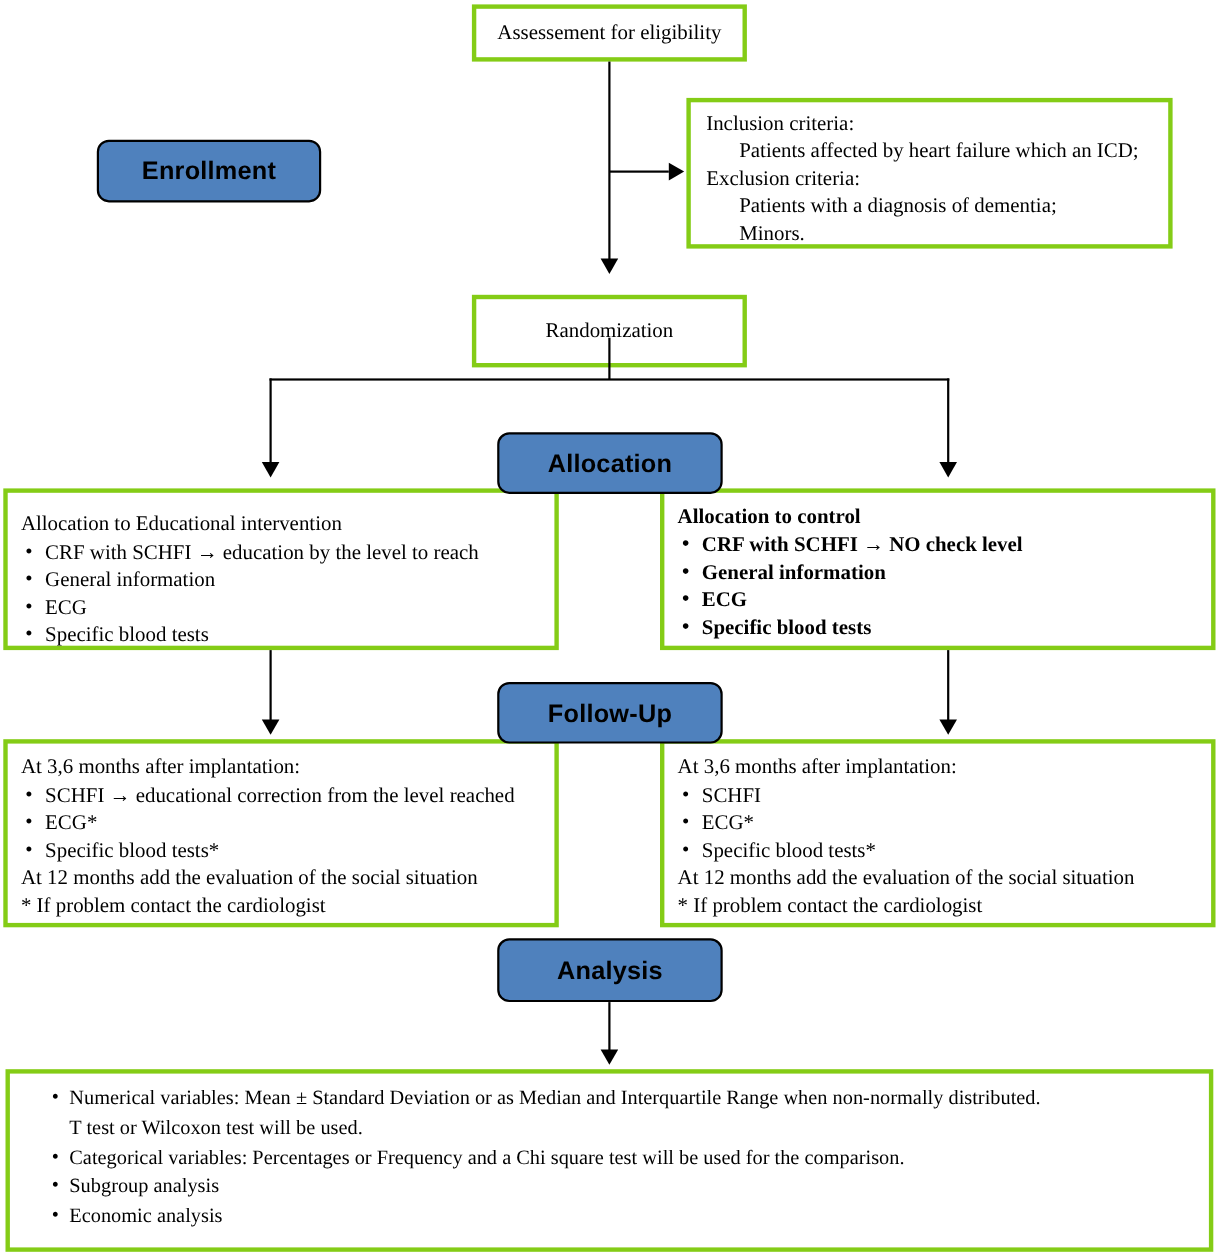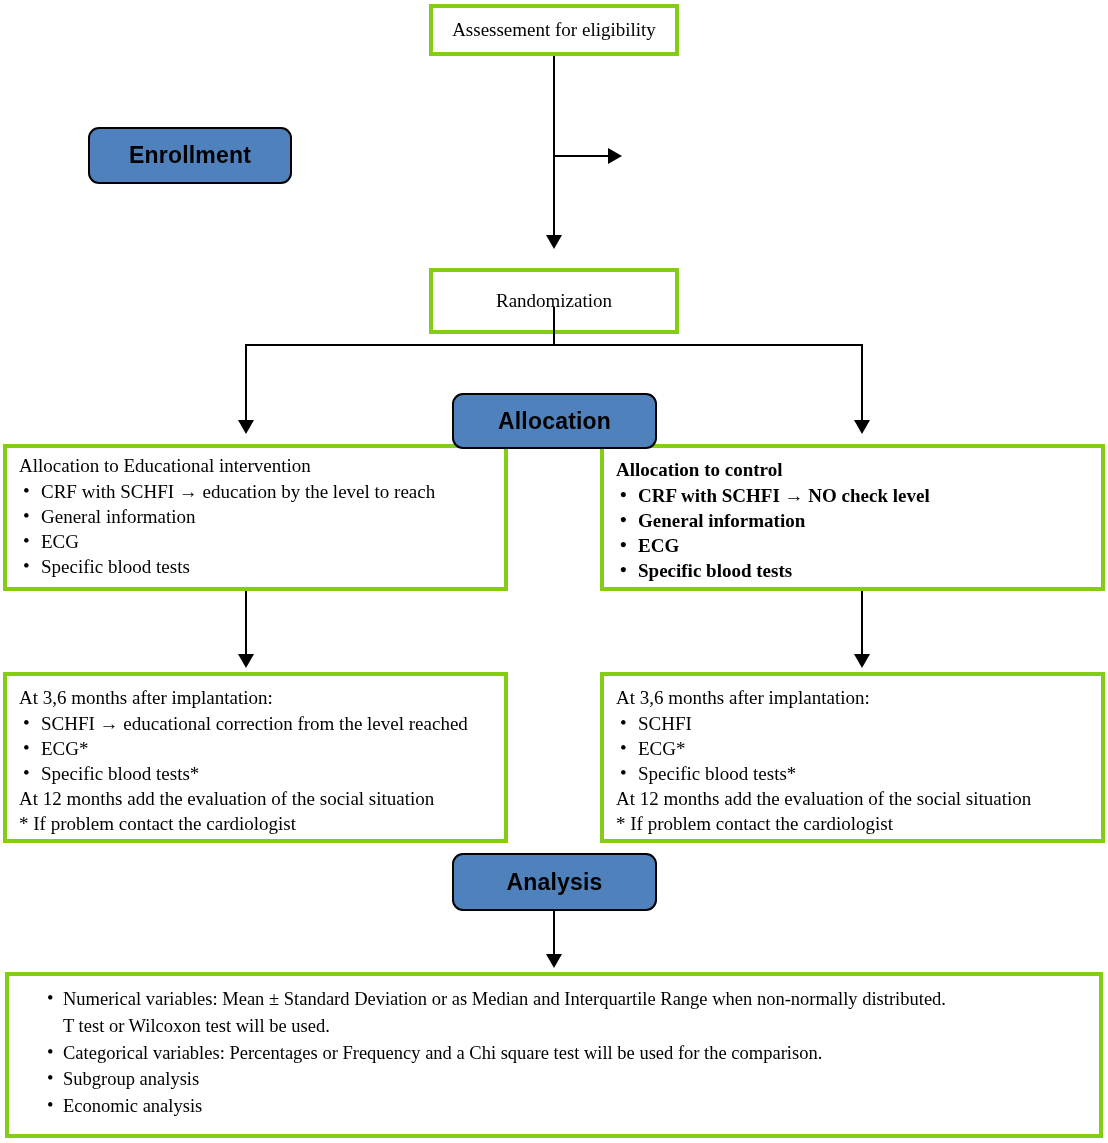--- a/index.html
+++ b/index.html
@@ -133,41 +133,50 @@
   <div class="vline" style="left:553px; top:56px; height:184px;"></div>
   <div class="arrow-down" style="left:546px; top:235px;"></div>
 
   <div class="hline" style="left:554px; top:155px; width:54px;"></div>
   <div class="arrow-right" style="left:608px; top:148px;"></div>
 
   <div class="badge" id="enrollment-badge" style="left:88px; top:127px; width:204px; height:57px;">
     <span>Enrollment</span>
   </div>
 
+  <div class="box" id="criteria-box" style="left:624px; top:89px; width:442px; height:137px;">
+    <div class="pad" style="padding:7px 14px;">
+      <p class="crit-head">Inclusion criteria:</p>
+      <p class="crit-sub">Patients affected by heart failure which an ICD;</p>
+      <p class="crit-head">Exclusion criteria:</p>
+      <p class="crit-sub">Patients with a diagnosis of dementia;</p>
+      <p class="crit-sub">Minors.</p>
+    </div>
+  </div>
 
   <div class="box center" id="randomization-box" style="left:429px; top:268px; width:250px; height:66px;">
     <span>Randomization</span>
   </div>
 
   <div class="vline" style="left:553px; top:307px; height:38px;"></div>
 
   <div class="hline" style="left:245px; top:344px; width:618px;"></div>
 
   <div class="vline" style="left:245px; top:344px; height:78px;"></div>
   <div class="arrow-down" style="left:238px; top:420px;"></div>
 
   <div class="vline" style="left:861px; top:344px; height:78px;"></div>
   <div class="arrow-down" style="left:854px; top:420px;"></div>
 
   <div class="badge" id="allocation-badge" style="left:452px; top:393px; width:205px; height:56px;">
     <span>Allocation</span>
   </div>
 
   <div class="box" id="allocation-left-box" style="left:3px; top:444px; width:505px; height:147px;">
-    <div class="pad" style="padding:5px 12px;">
+    <div class="pad" style="padding:16px 12px;">
       <p class="lead">Allocation to Educational intervention</p>
       <ul class="items">
         <li>CRF with SCHFI → education by the level to reach</li>
         <li>General information</li>
         <li>ECG</li>
         <li>Specific blood tests</li>
       </ul>
     </div>
   </div>
 
@@ -181,20 +190,23 @@
         <li>Specific blood tests</li>
       </ul>
     </div>
   </div>
 
   <div class="vline" style="left:245px; top:591px; height:66px;"></div>
   <div class="arrow-down" style="left:238px; top:654px;"></div>
   <div class="vline" style="left:861px; top:591px; height:66px;"></div>
   <div class="arrow-down" style="left:854px; top:654px;"></div>
 
+  <div class="badge" id="followup-badge" style="left:452px; top:620px; width:205px; height:56px;">
+    <span>Follow-Up</span>
+  </div>
 
   <div class="box" id="followup-left-box" style="left:3px; top:672px; width:505px; height:171px;">
     <div class="pad" style="padding:9px 12px;">
       <p class="lead">At 3,6 months after implantation:</p>
       <ul class="items">
         <li>SCHFI → educational correction from the level reached</li>
         <li>ECG*</li>
         <li>Specific blood tests*</li>
       </ul>
       <p class="tail">At 12 months add the evaluation of the social situation</p>

